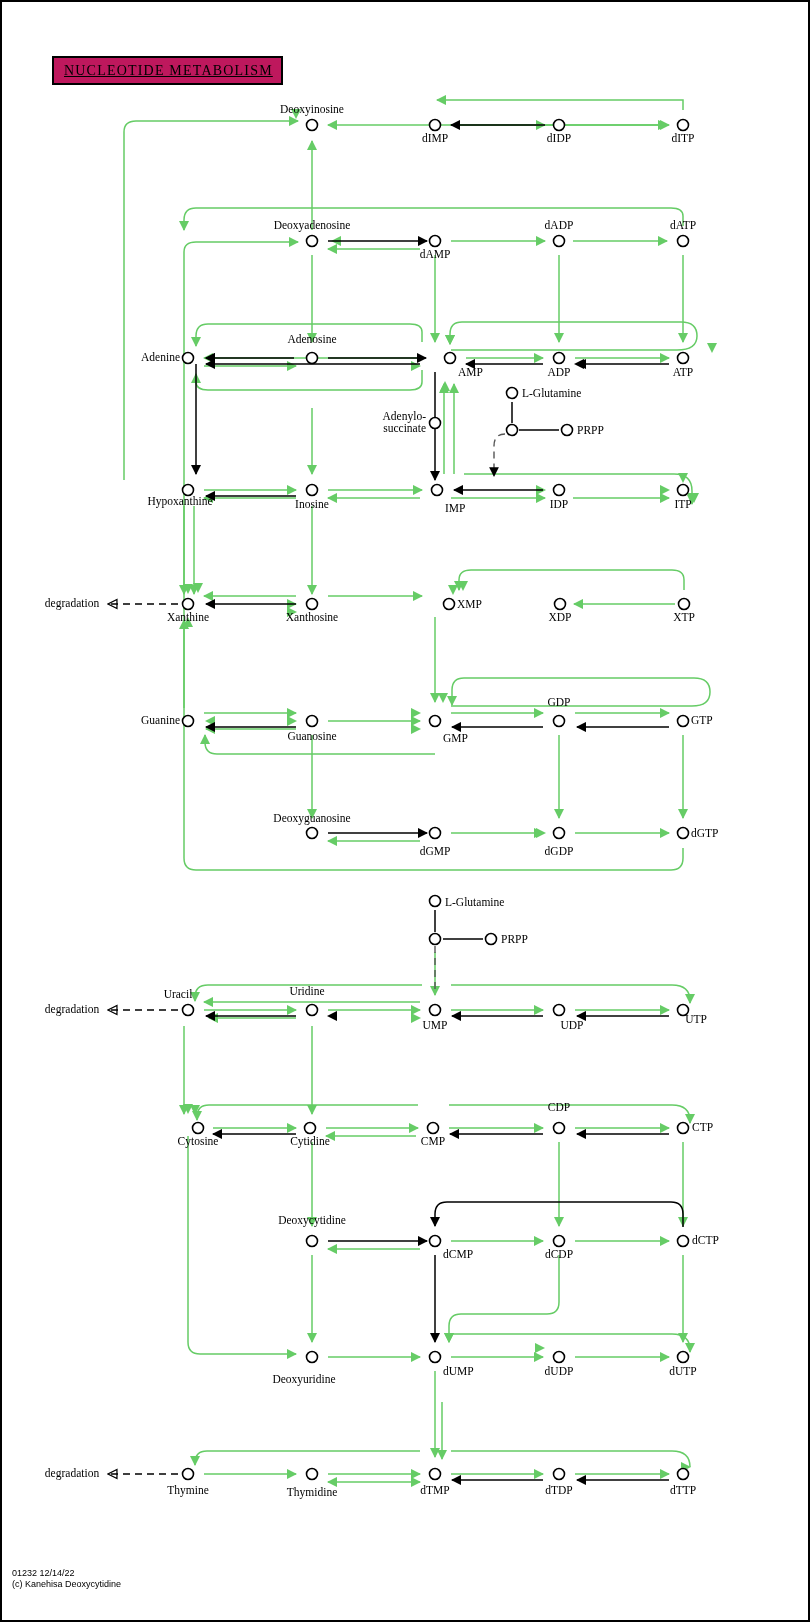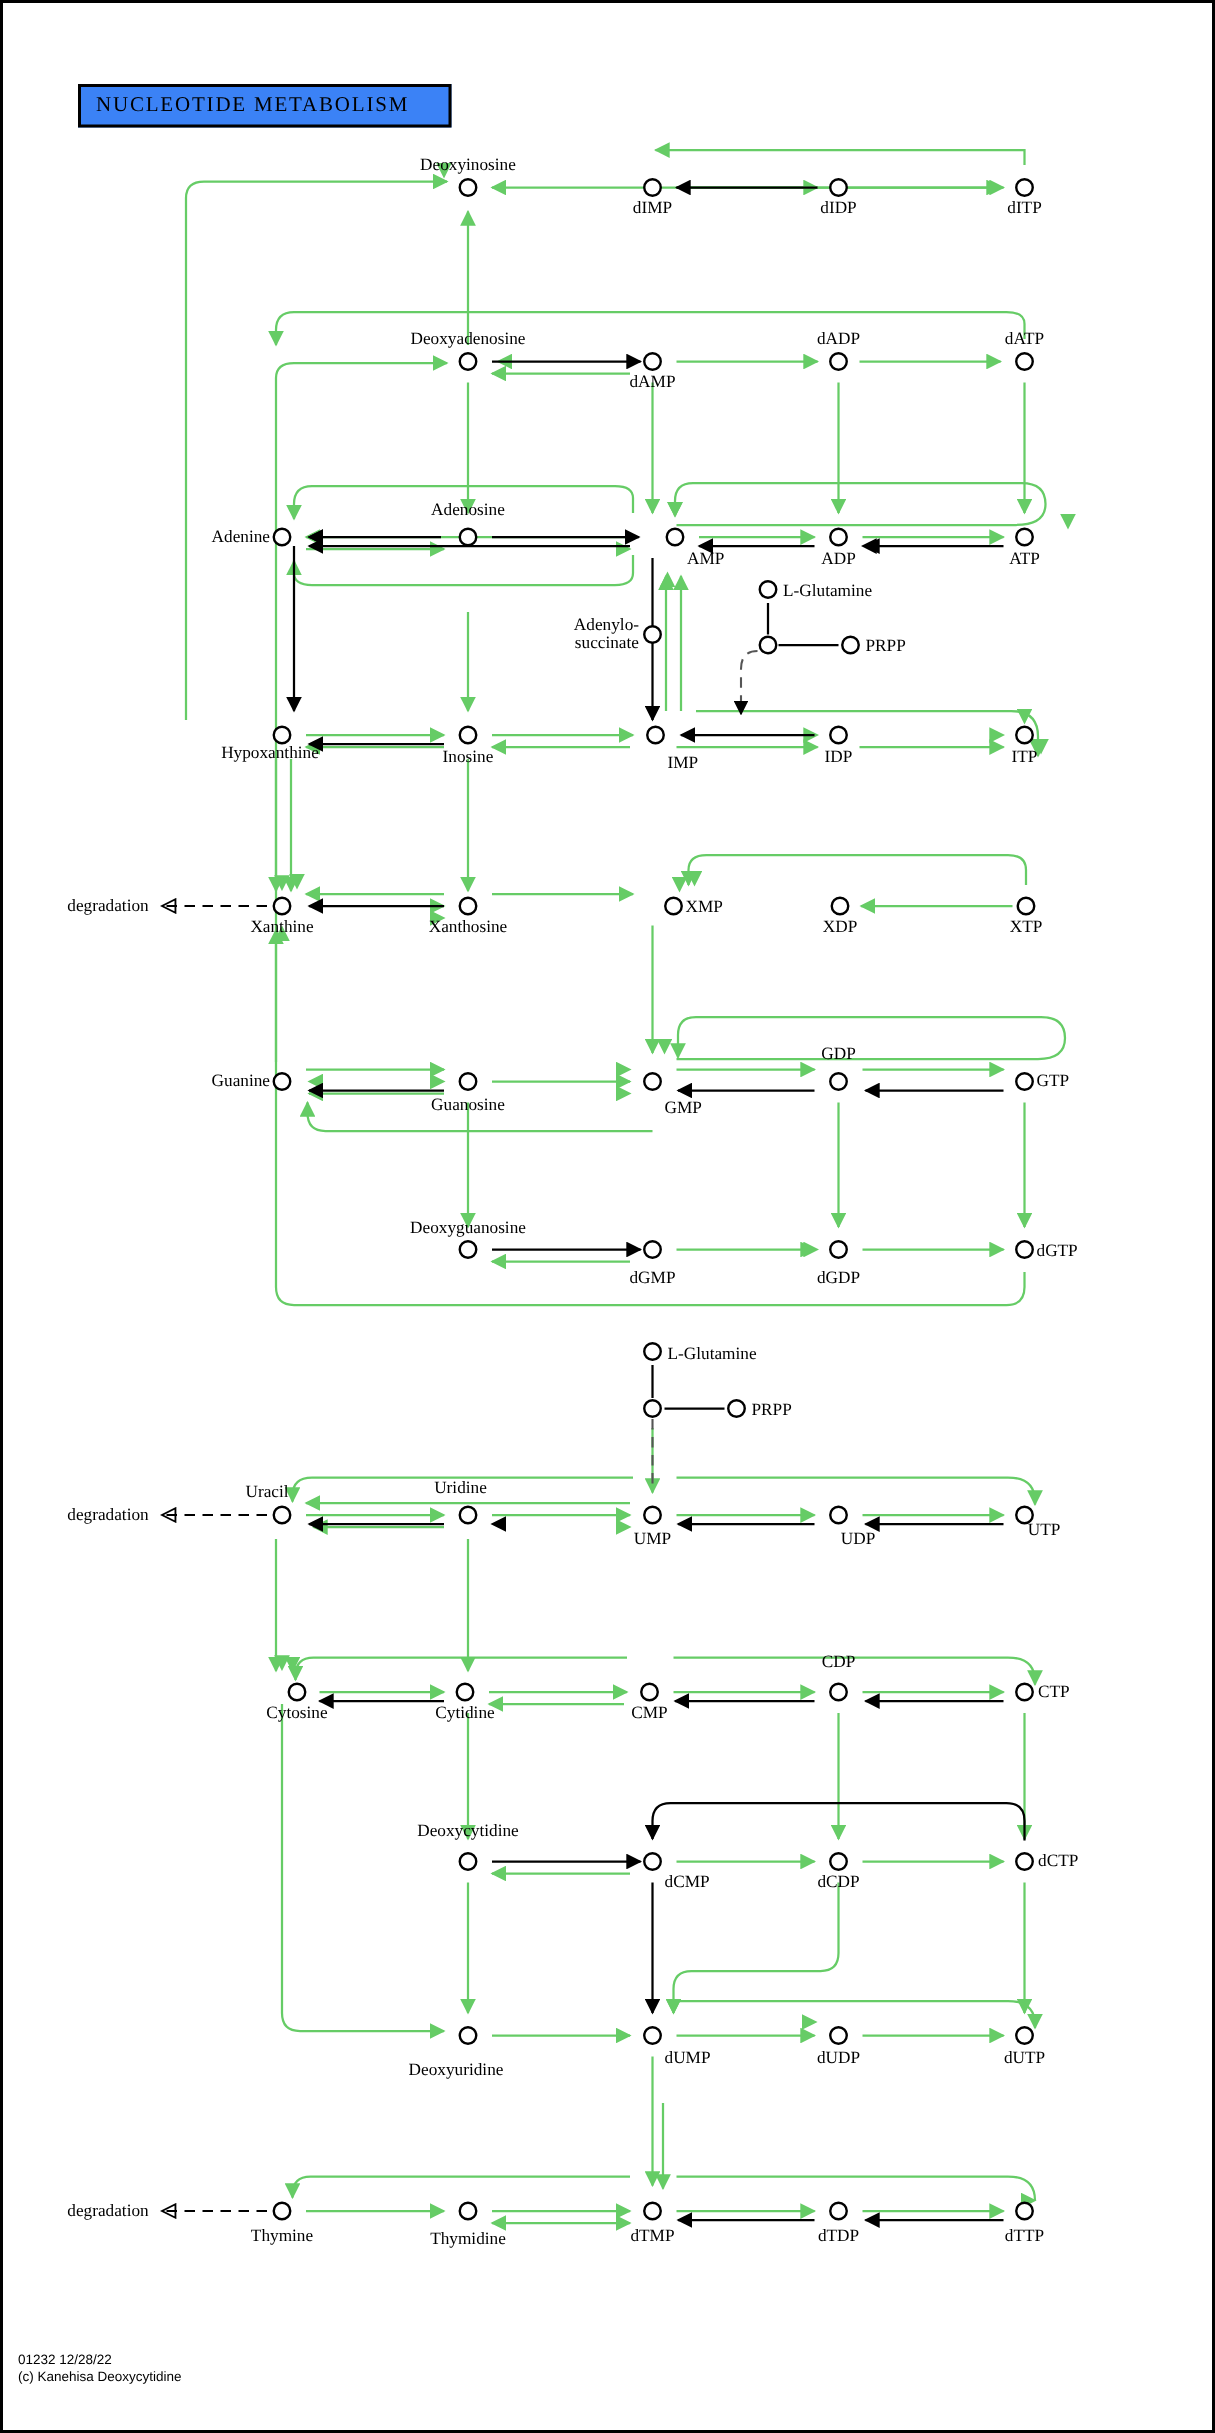--- a/index.html
+++ b/index.html
@@ -1,20 +1,20 @@
 <!DOCTYPE html>
 <html><head>
 <meta charset="utf-8">
 <style>
   html,body{margin:0;padding:0;background:#ffffff;}
   body{width:810px;height:1622px;font-family:"Liberation Serif",serif;}
   #page{position:relative;width:810px;height:1622px;background:#fff;box-sizing:border-box;border:2px solid #000;overflow:hidden;}
   svg{display:block;}
   .lbl{font-family:"Liberation Serif",serif;font-size:11.5px;fill:#000;}
-  #title-box{position:absolute;left:50px;top:54px;border:2px solid #000;padding:3px 26px 4px 10px;background:#3b82f6;}
+  #title-box{position:absolute;left:50px;top:54px;border:2px solid #000;padding:3px 8px 4px 10px;background:#be185d;text-decoration:underline;}
   #title-box span{font-family:"Liberation Serif",serif;font-size:14px;letter-spacing:1.2px;color:#000;white-space:nowrap;}
   #footer{position:absolute;left:10px;top:1566px;font-family:"Liberation Sans",sans-serif;font-size:9px;line-height:11px;color:#000;}
 </style>
 </head>
 <body>
 
 <div id="page">
 
   <div id="title-box">
     <span>NUCLEOTIDE METABOLISM</span>
@@ -433,17 +433,17 @@
         <text x="433" y="1492" text-anchor="middle" class="lbl"><tspan x="433" dy="0">dTMP</tspan></text>
         <text x="557" y="1492" text-anchor="middle" class="lbl"><tspan x="557" dy="0">dTDP</tspan></text>
         <text x="681" y="1492" text-anchor="middle" class="lbl"><tspan x="681" dy="0">dTTP</tspan></text>
         <text x="70" y="605" text-anchor="middle" class="lbl">degradation</text>
         <text x="70" y="1011" text-anchor="middle" class="lbl">degradation</text>
         <text x="70" y="1475" text-anchor="middle" class="lbl">degradation</text>
       </g>
   </svg>
 
   <div id="footer">
-    <div>01232 12/28/22</div>
+    <div>01232 12/14/22</div>
     <div>(c) Kanehisa Deoxycytidine</div>
   </div>
 
 </div>
 
 </body></html>

